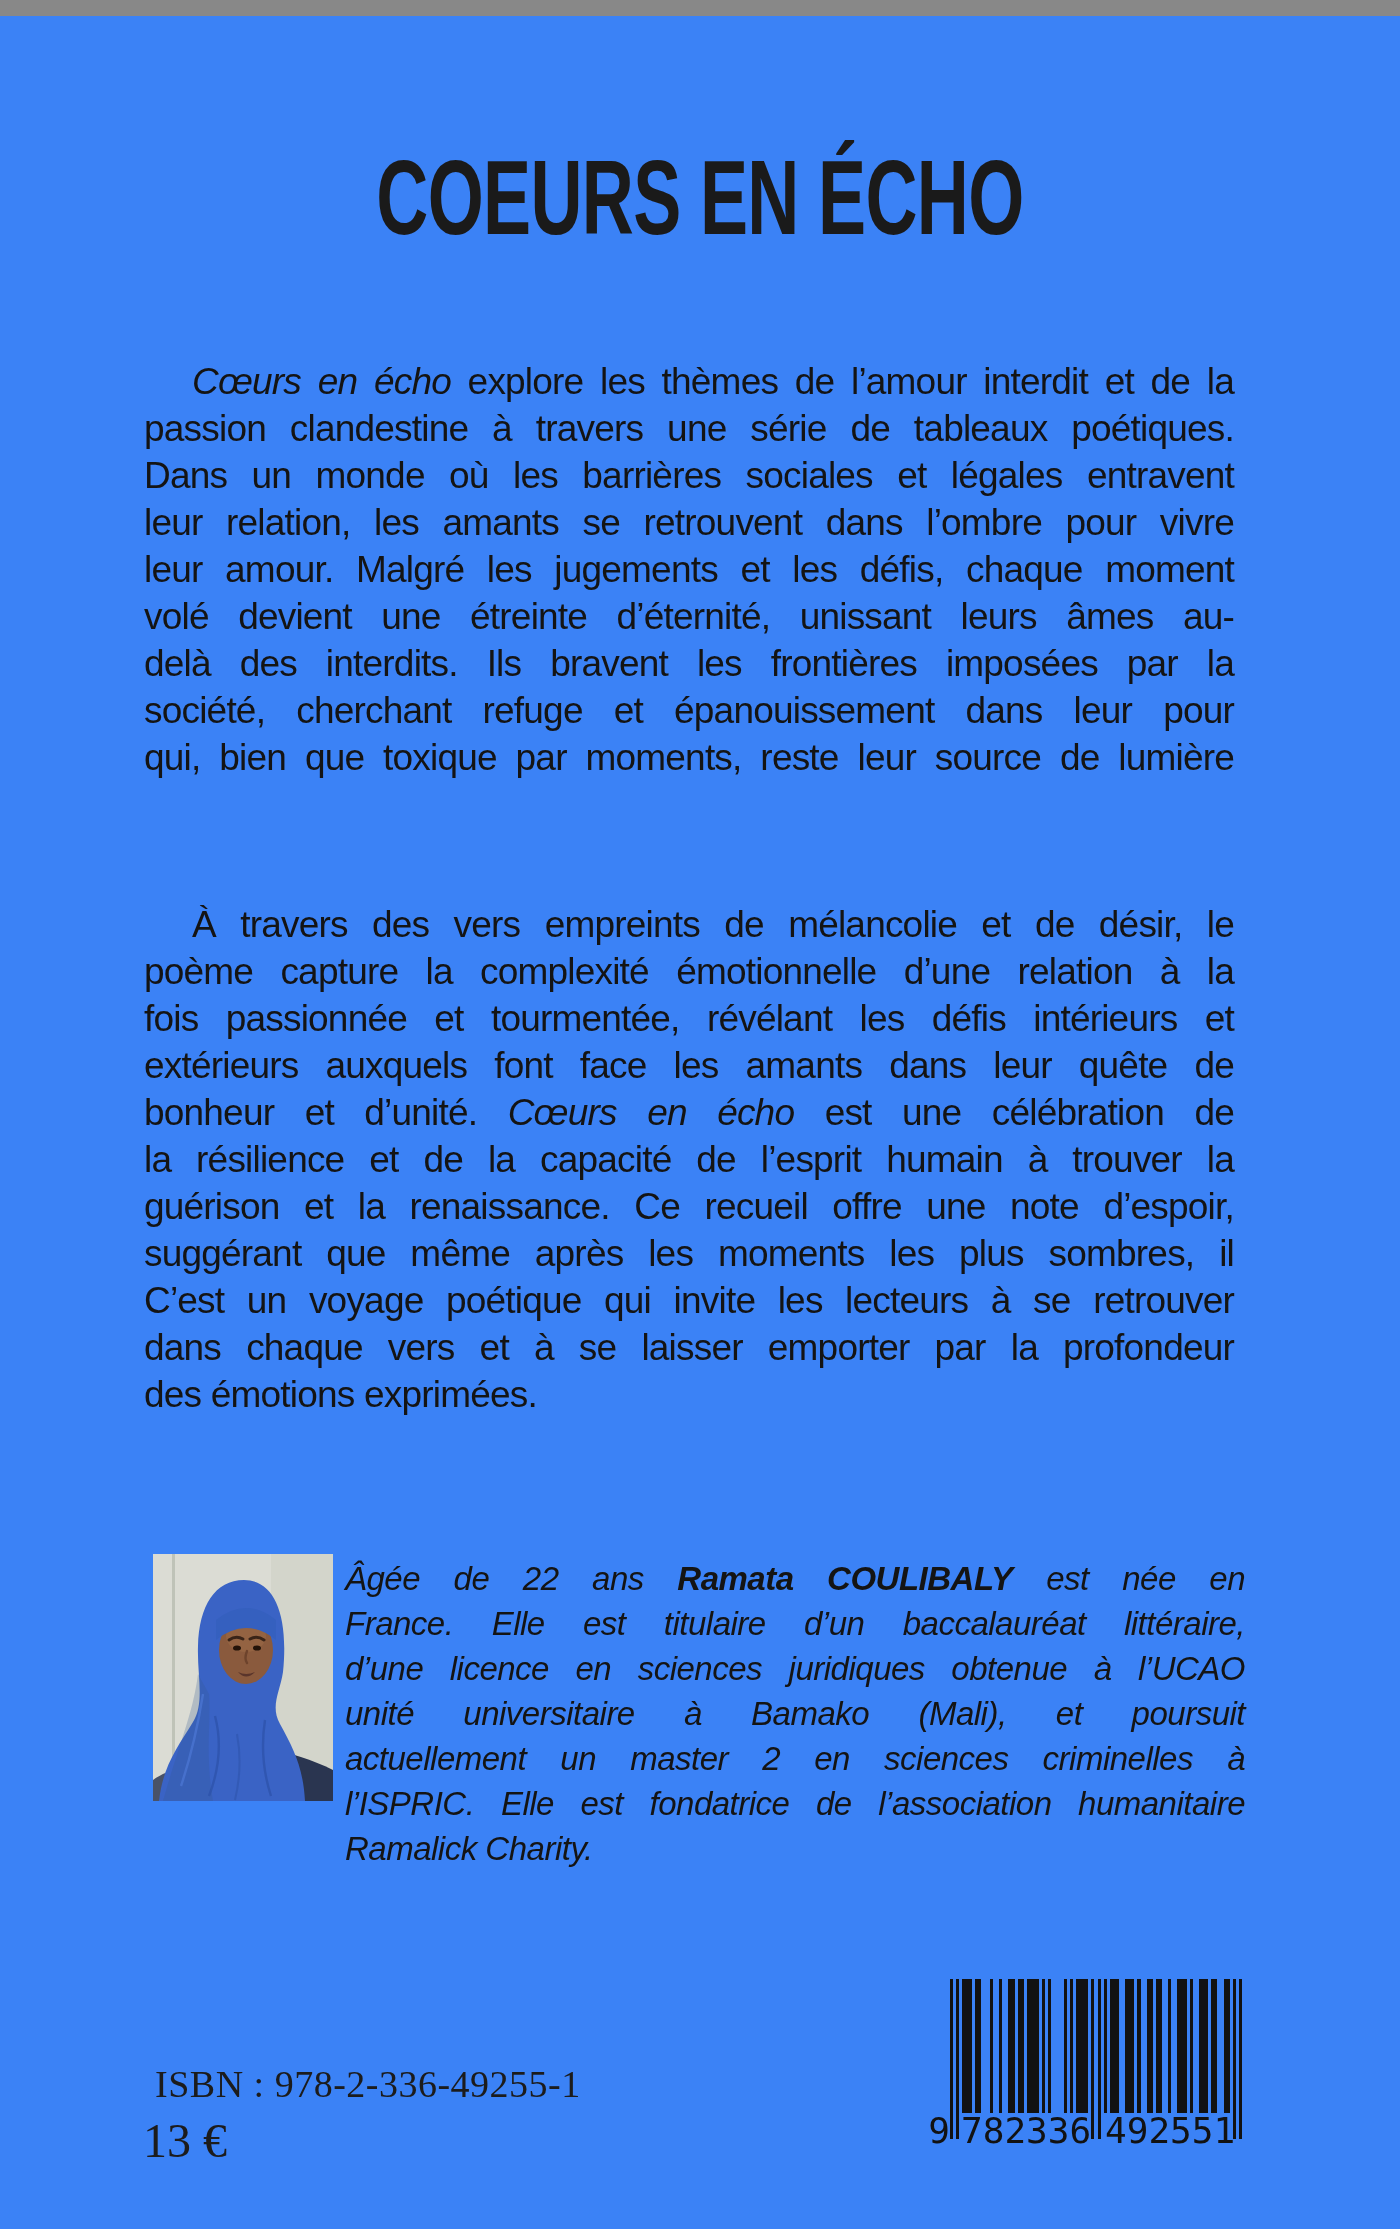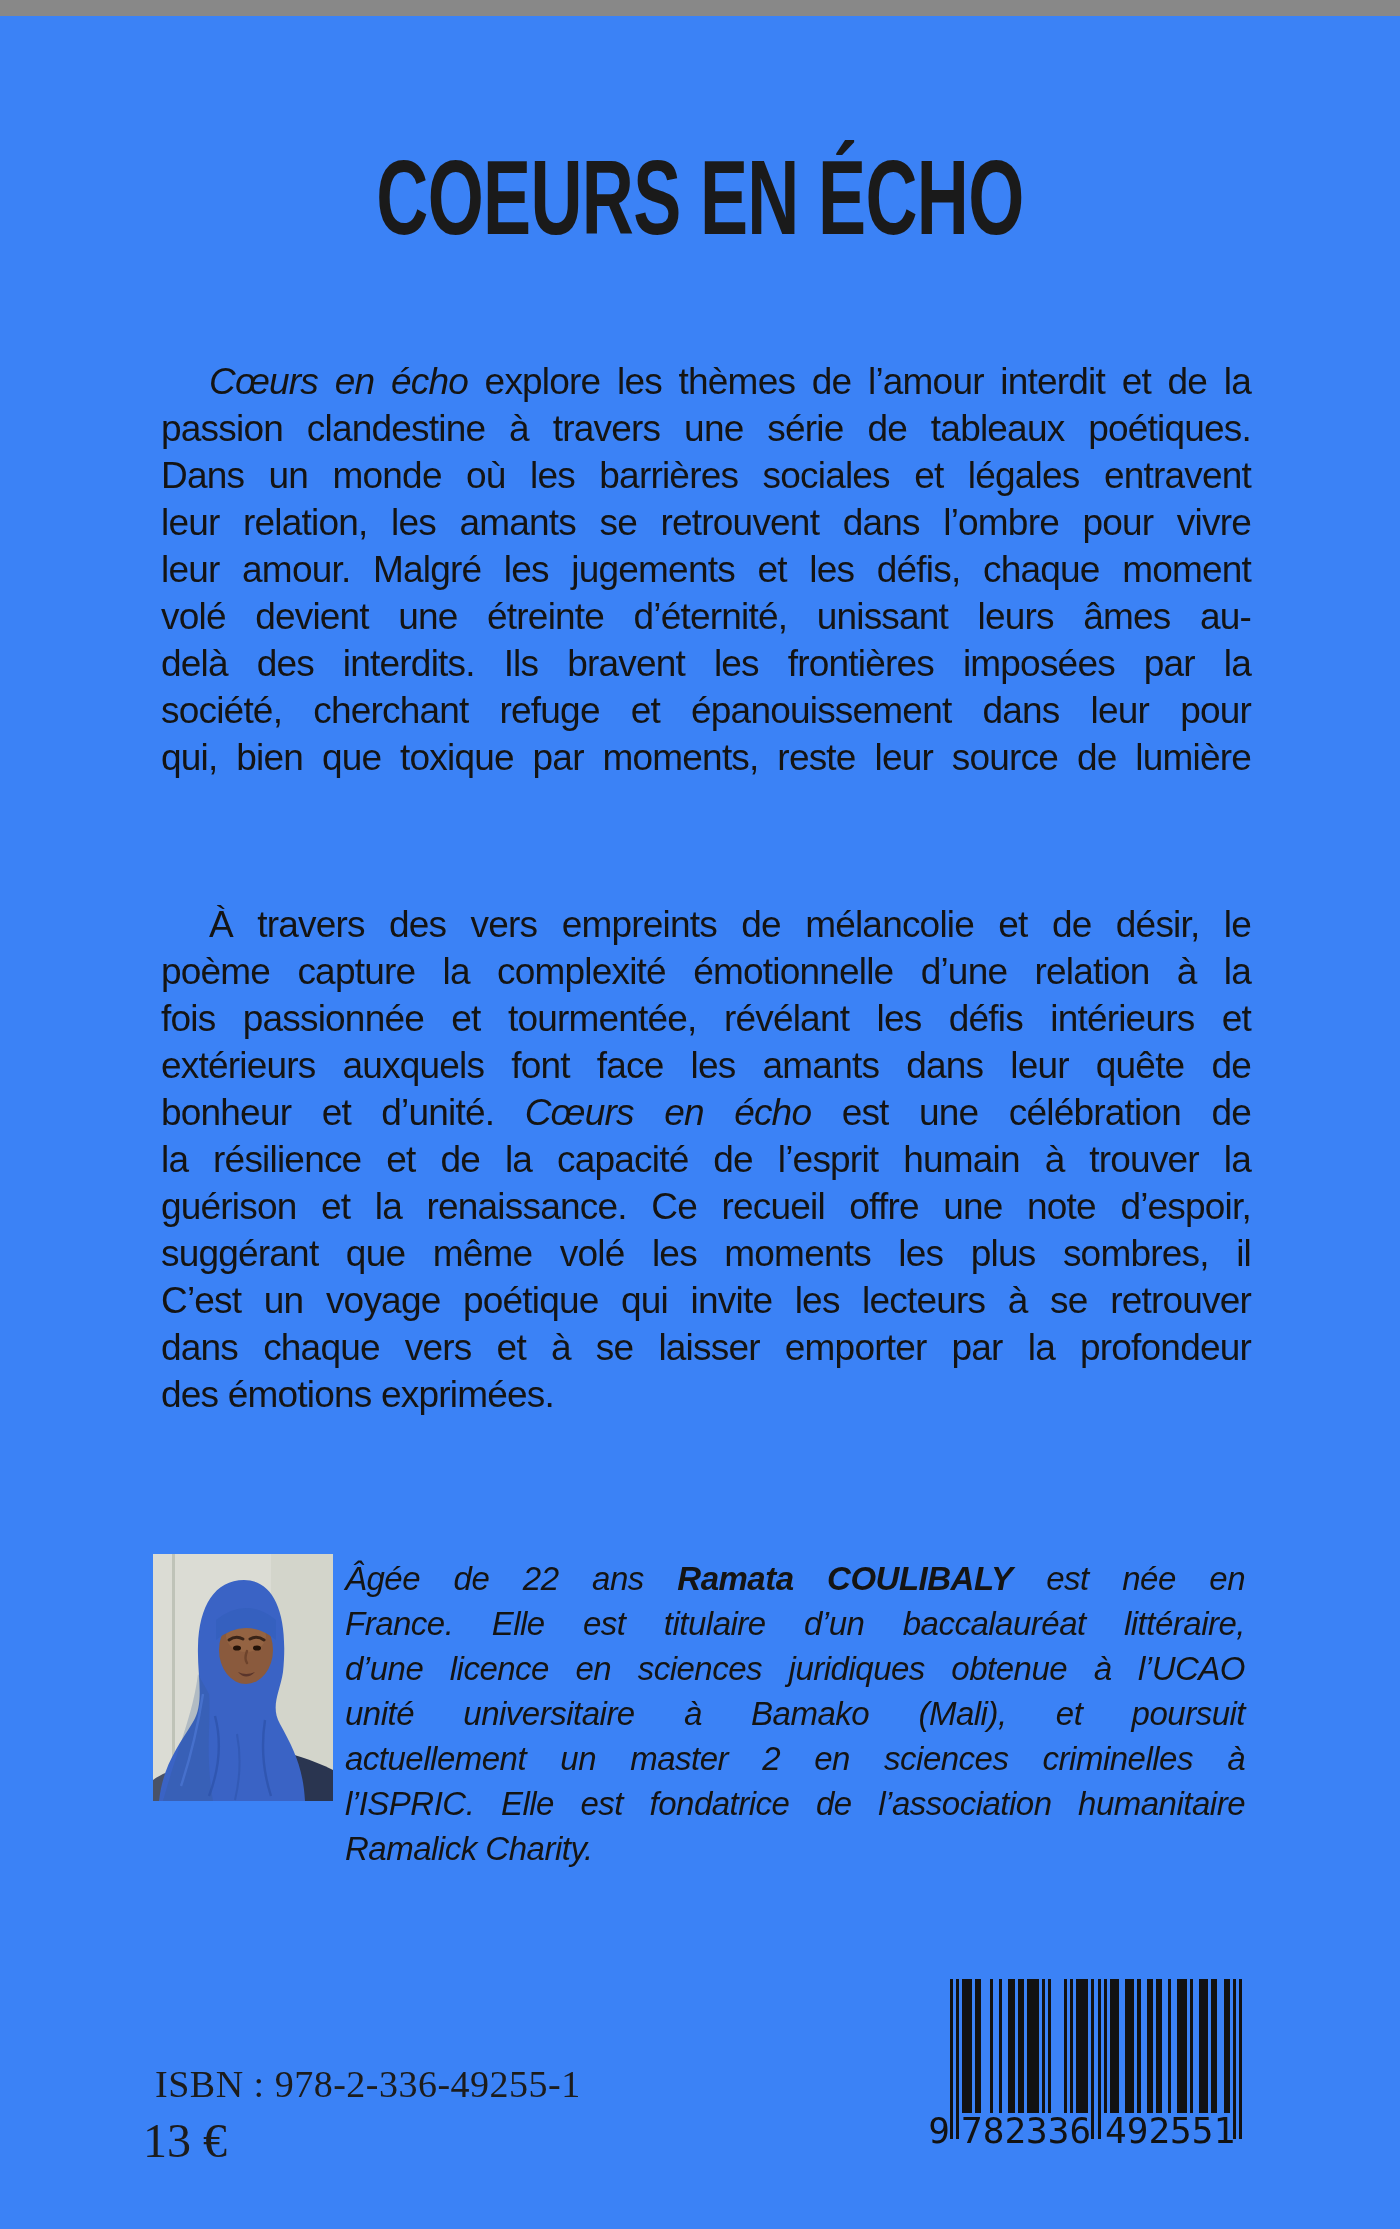--- a/index.html
+++ b/index.html
@@ -24,21 +24,21 @@
     font-size:106px;
     line-height:106px;
     letter-spacing:-1px;
     color:#1a1a1a;
     transform:scaleX(0.68);
     transform-origin:center;
     white-space:nowrap;
   }
   
   .para{
-    position:absolute;left:161px;width:1090px;
+    position:absolute;left:144px;width:1090px;
     font-size:37px;
     letter-spacing:-0.8px;
     color:#141414;
   }
   .para .tline{
     height:47px;line-height:47px;
     text-align:justify;
     -moz-text-align-last:justify;
     text-align-last:justify;
     white-space:normal;
@@ -112,21 +112,21 @@
         <div class="tline">qui, bien que toxique par moments, reste leur source de lumière</div>
       </div>
     <div class="para" id="para2">
         <div class="tline first">À travers des vers empreints de mélancolie et de désir, le</div>
         <div class="tline">poème capture la complexité émotionnelle d’une relation à la</div>
         <div class="tline">fois passionnée et tourmentée, révélant les défis intérieurs et</div>
         <div class="tline">extérieurs auxquels font face les amants dans leur quête de</div>
         <div class="tline">bonheur et d’unité. <i>Cœurs en écho</i> est une célébration de</div>
         <div class="tline">la résilience et de la capacité de l’esprit humain à trouver la</div>
         <div class="tline">guérison et la renaissance. Ce recueil offre une note d’espoir,</div>
-        <div class="tline">suggérant que même volé les moments les plus sombres, il</div>
+        <div class="tline">suggérant que même après les moments les plus sombres, il</div>
         <div class="tline">C’est un voyage poétique qui invite les lecteurs à se retrouver</div>
         <div class="tline">dans chaque vers et à se laisser emporter par la profondeur</div>
         <div class="tline last">des émotions exprimées.</div>
       </div>
   </section>
 
   <section>
     <div class="photo-frame">
       <svg width="180" height="247" viewBox="0 0 180 247">
         <rect x="0" y="0" width="180" height="247" fill="#dbdcd4"></rect>

